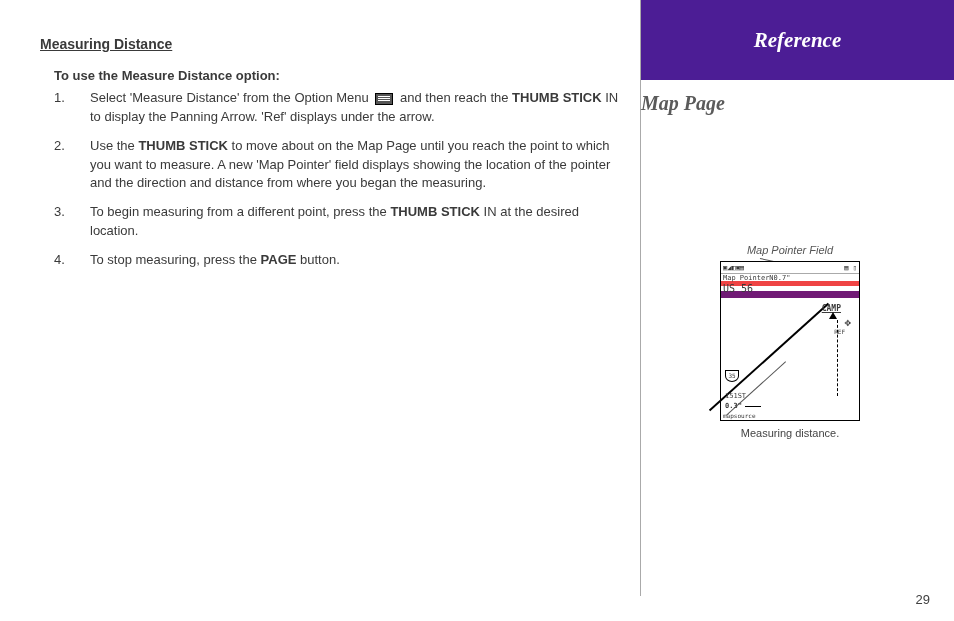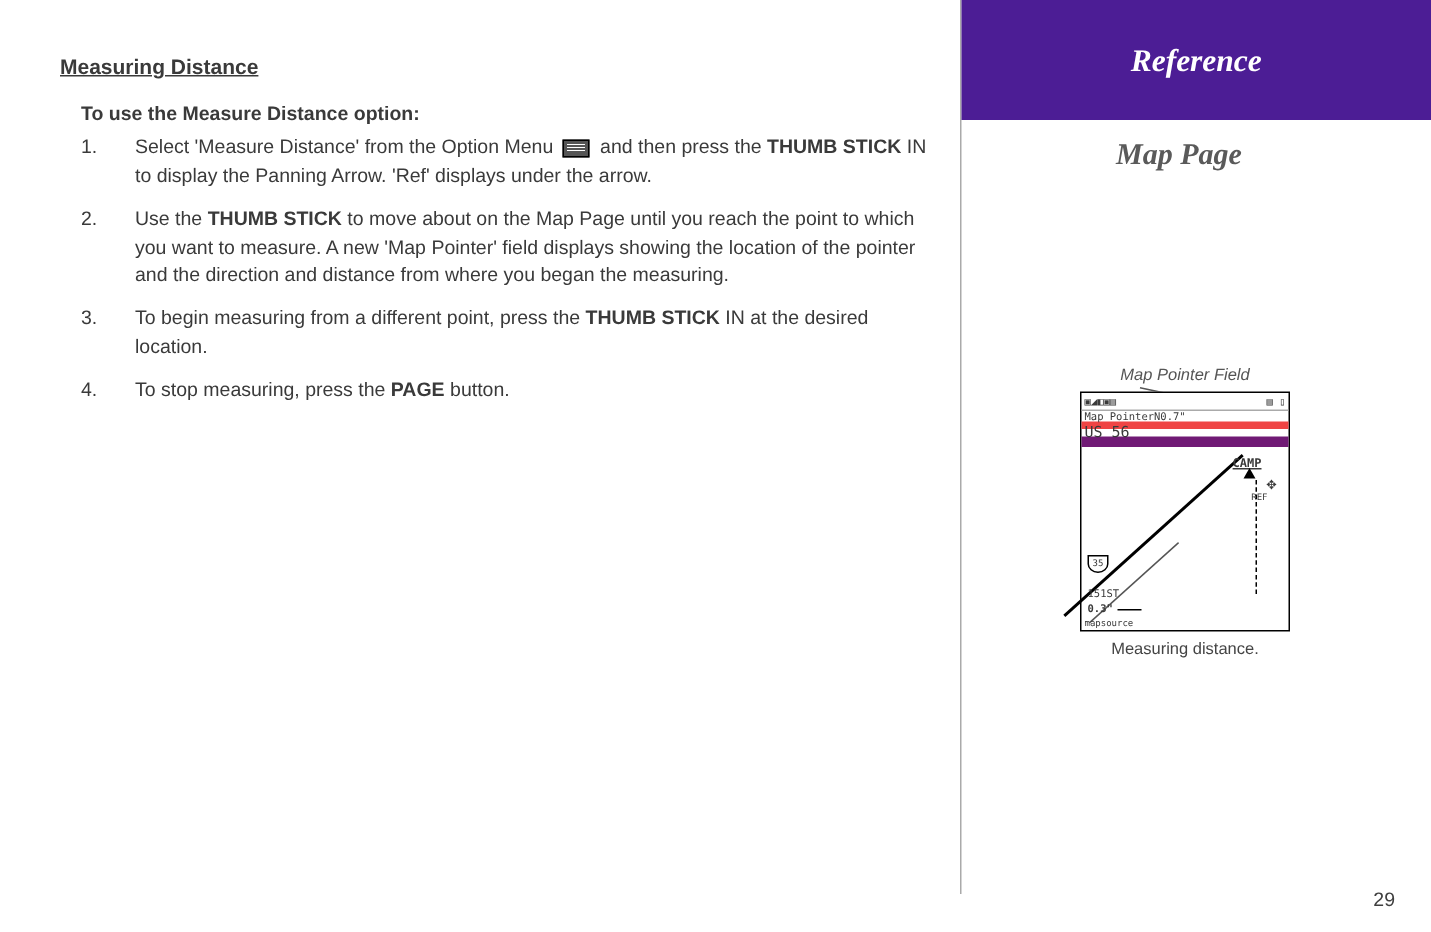--- a/index.html
+++ b/index.html
@@ -9,21 +9,21 @@
 .sub-title{font-weight:700;font-size:13px;margin-bottom:6px;margin-left:14px}
 ol{list-style:none;margin-left:14px}
 ol li{display:flex;font-size:13px;line-height:1.45;margin-bottom:10px}
 ol li .num{width:36px;flex-shrink:0}
 ol li .txt{flex:1}
 .txt b{font-weight:700}
 .icon-menu{display:inline-block;width:18px;height:12px;border:1px solid #000;background:#555;vertical-align:middle;position:relative;margin:0 3px}
 .icon-menu::before{content:"";position:absolute;left:2px;right:2px;top:2px;bottom:2px;background:repeating-linear-gradient(#fff 0 1px,#555 1px 2px)}
 .divider{position:absolute;left:640px;top:0;width:1px;height:596px;background:#aaa}
 .ref-box{position:absolute;left:641px;top:0;width:313px;height:80px;background:#4c1d95;color:#fff;display:flex;align-items:center;justify-content:center;font-size:21px;font-weight:700;font-style:italic;font-family:Georgia,serif}
-.map-title{position:absolute;left:641px;top:92px;width:290px;text-align:center;font-size:20px;font-weight:700;font-style:italic;color:#5a5a5a;font-family:Georgia,serif}
+.map-title{position:absolute;left:641px;top:92px;width:290px;text-align:left;font-size:20px;font-weight:700;font-style:italic;color:#5a5a5a;font-family:Georgia,serif}
 .fig-wrap{position:absolute;left:710px;top:244px;width:160px}
 .fig-label{font-style:italic;font-size:11px;text-align:center;margin-bottom:2px;color:#555}
 .fig-line{width:60px;height:1px;background:#555;margin:0 auto 2px;transform:rotate(12deg);transform-origin:left}
 .screen{width:140px;height:160px;border:1px solid #000;margin:0 auto;background:#fff;position:relative;font-size:7px;font-family:monospace}
 .top-icons{height:12px;border-bottom:1px solid #aaa;display:flex;justify-content:space-between;padding:0 2px;align-items:center}
 .top-icons span{font-size:7px}
 .mp-row{height:12px;border-bottom:5px solid #ef4444;display:flex;justify-content:flex-start;padding:0 2px;align-items:center;font-size:7px}
 .us-row{height:12px;border-bottom:7px solid #701a75;padding:0 2px;display:flex;align-items:center;font-size:10px}
 .map-area{position:absolute;top:36px;left:0;right:0;bottom:0}
 .road{position:absolute;width:160px;height:2px;background:#000;top:58px;left:-32px;transform:rotate(-42deg)}
@@ -44,21 +44,21 @@
 </head>
 <body>
 
 <div class="left-col">
   <div class="sec-title">Measuring Distance</div>
   <div class="sub-title">To use the Measure Distance option:</div>
   <ol>
     <li>
       <span class="num">1.</span>
       <span class="txt">
-        <span>Select 'Measure Distance' from the Option Menu </span><span class="icon-menu"></span><span> and then press the </span><b>THUMB STICK</b><span> IN to display the Panning Arrow.  'Ref' displays under the arrow.</span>
+        <span>Select 'Measure Distance' from the Option Menu </span><span class="icon-menu"></span><span> and then reach the </span><b>THUMB STICK</b><span> IN to display the Panning Arrow.  'Ref' displays under the arrow.</span>
       </span>
     </li>
     <li>
       <span class="num">2.</span>
       <span class="txt">
         <span>Use the </span><b>THUMB STICK</b><span> to move about on the Map Page until you reach the point to which you want to measure.  A new 'Map Pointer' field displays showing the location of the pointer and the direction and distance from where you began the measuring.</span>
       </span>
     </li>
     <li>
       <span class="num">3.</span>

